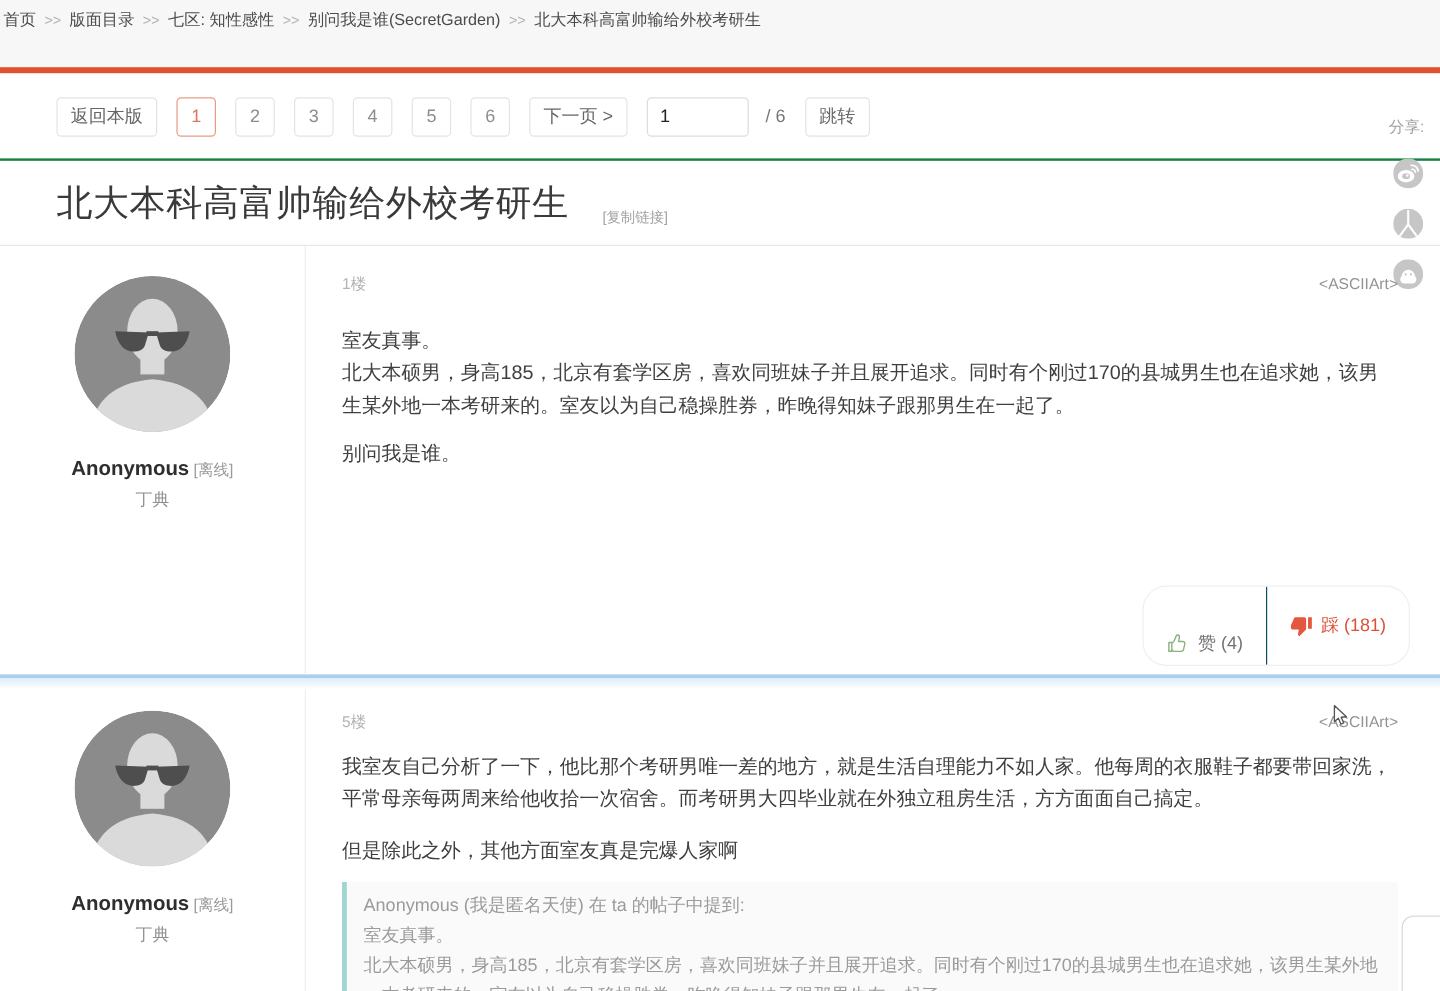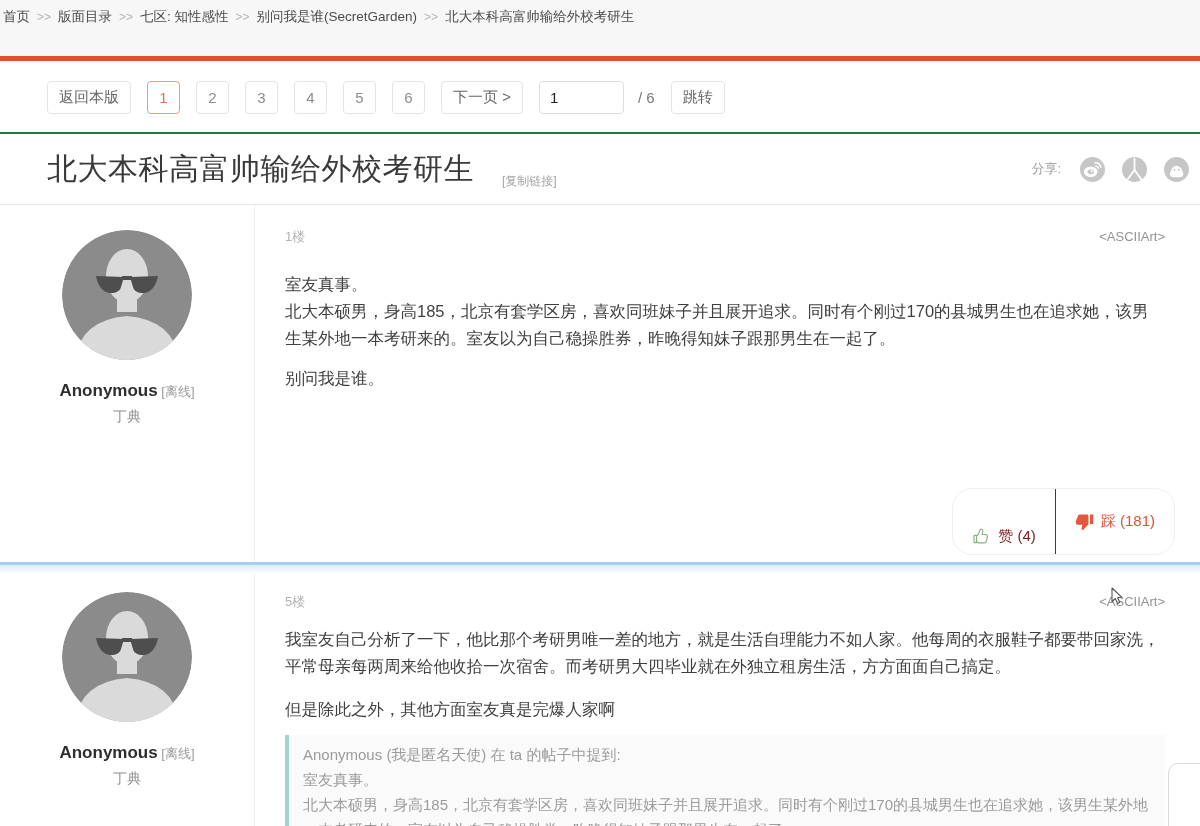--- a/index.html
+++ b/index.html
@@ -23,21 +23,21 @@
   .pbtn.active { border-color:#e89a85; color:#e07458; }
   .jumpbox { height:33px; width:85px; border:1px solid #ddd; border-radius:4px; font-size:15px;
     color:#222; padding:0 10px; background:#fff; }
   .oftotal { color:#777; font-size:15px; line-height:33px; margin-left:-2px; }
 
   
   .titlerow { height:71px; border-bottom:1px solid #e7e7e7; display:flex; align-items:center;
     padding:0 11px 0 47px; }
   .threadtitle { font-size:30px; color:#3a3a3a; font-weight:400; letter-spacing:0.5px; }
   .copylink { font-size:12px; color:#a3a3a3; margin-left:0; align-self:flex-end; margin-bottom:14px; cursor:pointer;padding-left:28px; }
-  .sharegrp { margin-left:auto; display:flex; align-items:center; gap:17px; }
+  .sharegrp { margin-left:auto; display:flex; align-items:center; gap:17px;flex-direction:column; }
   .sharelabel { font-size:13px; color:#9e9e9e; margin-right:2px; }
   .shareicon { width:25px; height:25px; cursor:pointer; display:block; }
 
   
   .post { display:flex; position:relative; }
   .post-1 { height:357px; }
   .post-2 { height:269px; overflow:hidden; }
   .leftcol { width:255px; flex:0 0 255px; border-right:1px solid #ededed; text-align:center; }
   .avatar { width:130px; height:130px; border-radius:50%; overflow:hidden; margin:25px auto 0; }
   .post-2 .avatar { margin-top:18px; }
@@ -51,21 +51,21 @@
   .floor { color:#b3b3b3; }
   .themelink { margin-left:auto; color:#939393; cursor:pointer; }
   .postbody { margin-top:26px; font-size:16.5px; line-height:27px; color:#3f3f3f; padding-right:20px; }
   .post-2 .postbody { margin-top:16px; }
   .pspacer1 { height:13px; } .pspacer2 { height:16px; }
 
   
   .votepill { position:absolute; right:25px; bottom:7px; display:flex; background:#fff;
     border:1px solid #efefef; border-radius:20px; overflow:hidden; }
   .votebtn { display:flex; align-items:center; gap:7px; padding:8px 19px; font-size:15px; cursor:pointer; }
-  .votebtn.like { color:#7f1d1d;margin-top:30px; }
+  .votebtn.like { color:#737373;margin-top:30px; }
   .votebtn.dislike { color:#dd5138; border-left:1px solid #0c4a6e; }
 
   
   .bluedivider { height:3px; background:#a9cfef; }
   .blueglow { height:9px; background:linear-gradient(#dcecfa, rgba(255,255,255,0)); }
 
   
   .quoteblock { margin-top:12px; border-left:4px solid #9fd6d2; background:#fafafa;
     padding:7px 14px 20px; font-size:15px; line-height:25px; color:#9b9b9b; }
 

